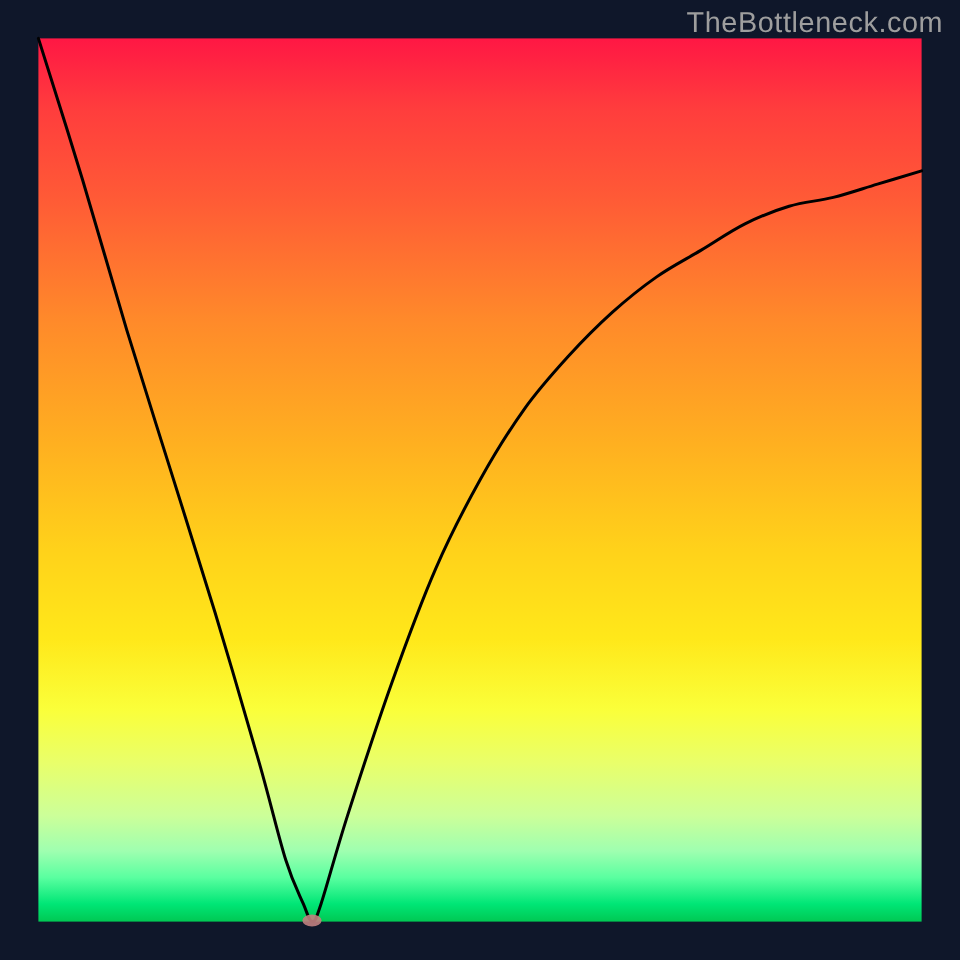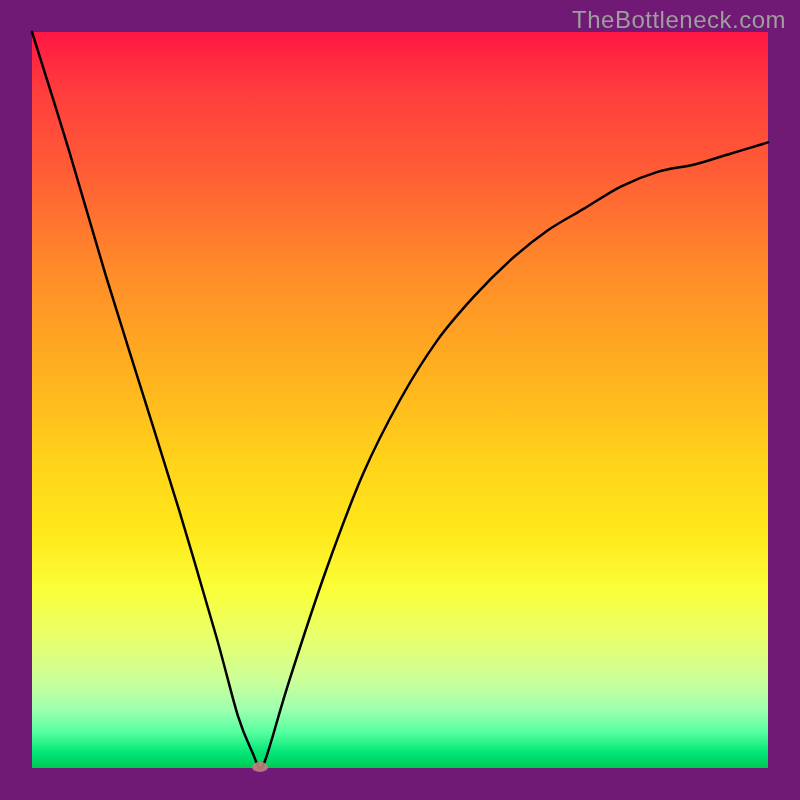--- a/index.html
+++ b/index.html
@@ -10,21 +10,21 @@
     background: #000;
     font-family: Arial, Helvetica, sans-serif;
     position: relative;
   }
   .outer-frame {
     position: absolute;
     top: 0;
     left: 0;
     width: 800px;
     height: 800px;
-    background: #701a75;
+    background: #0f172a;
   }
   .plot-area {
     position: absolute;
     top: 32px;
     left: 32px;
     width: 736px;
     height: 736px;
     background: linear-gradient(to bottom,
       #ff1744 0%,
       #ff3d3d 8%,

